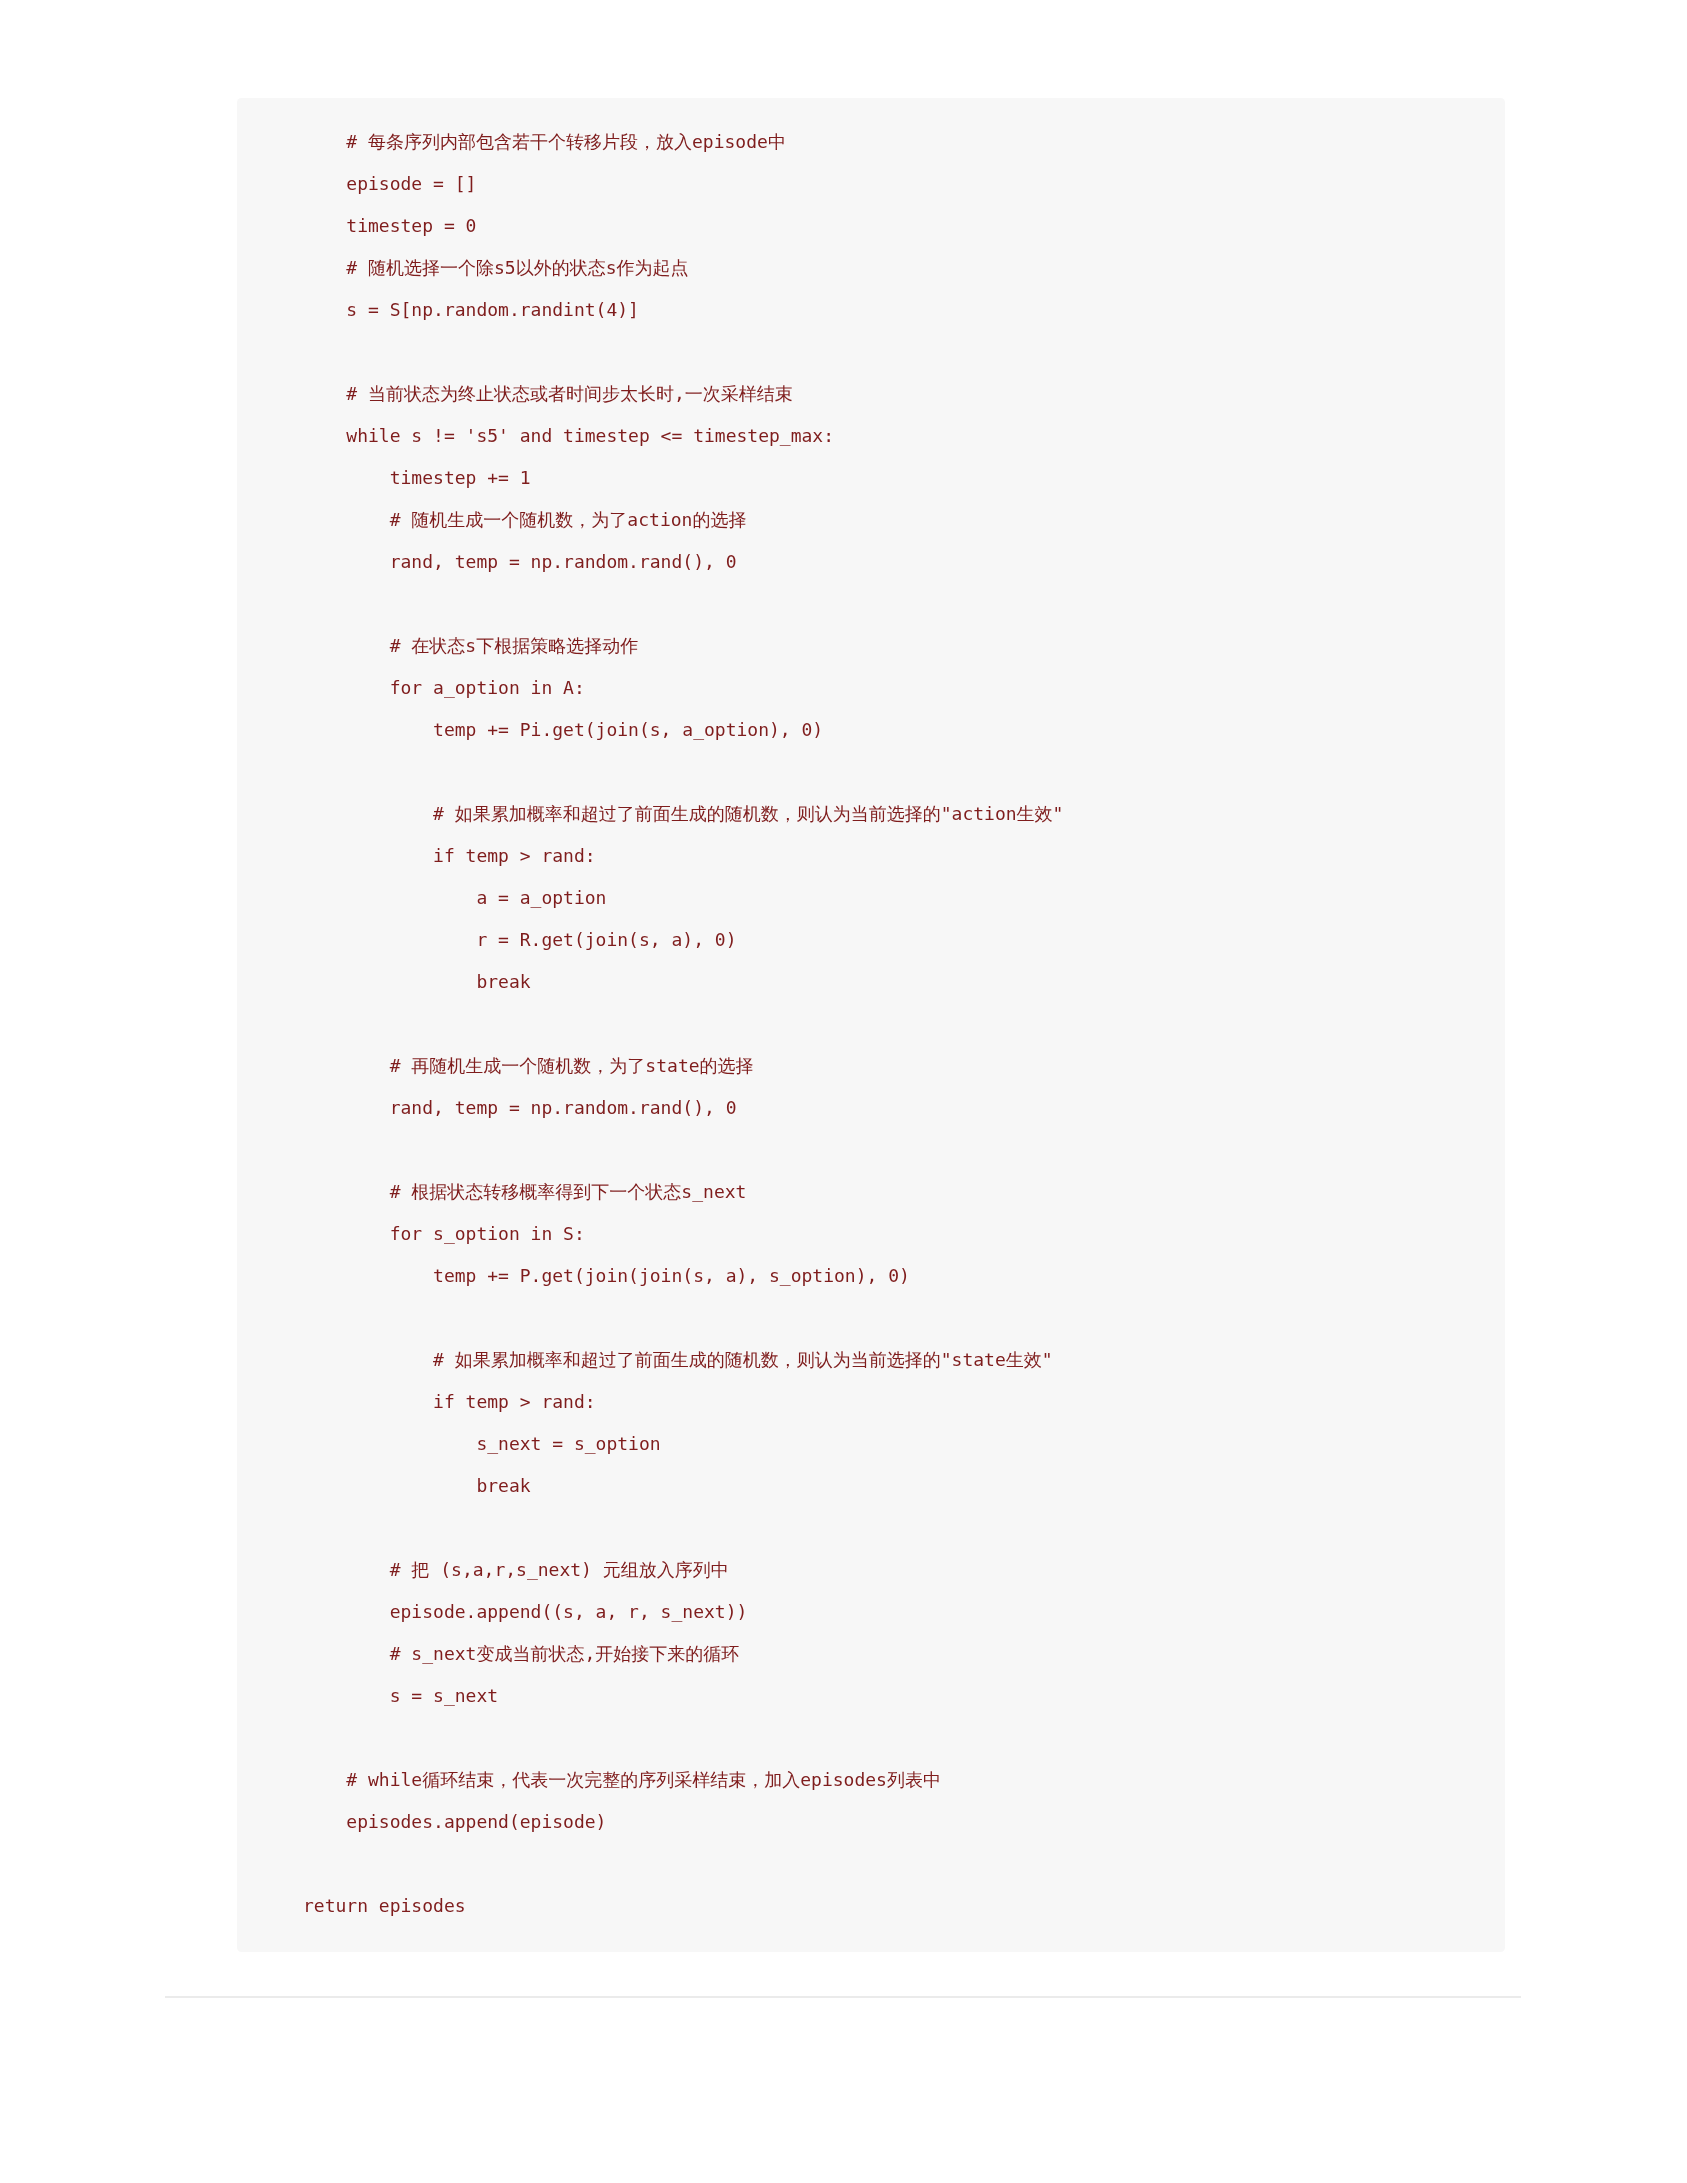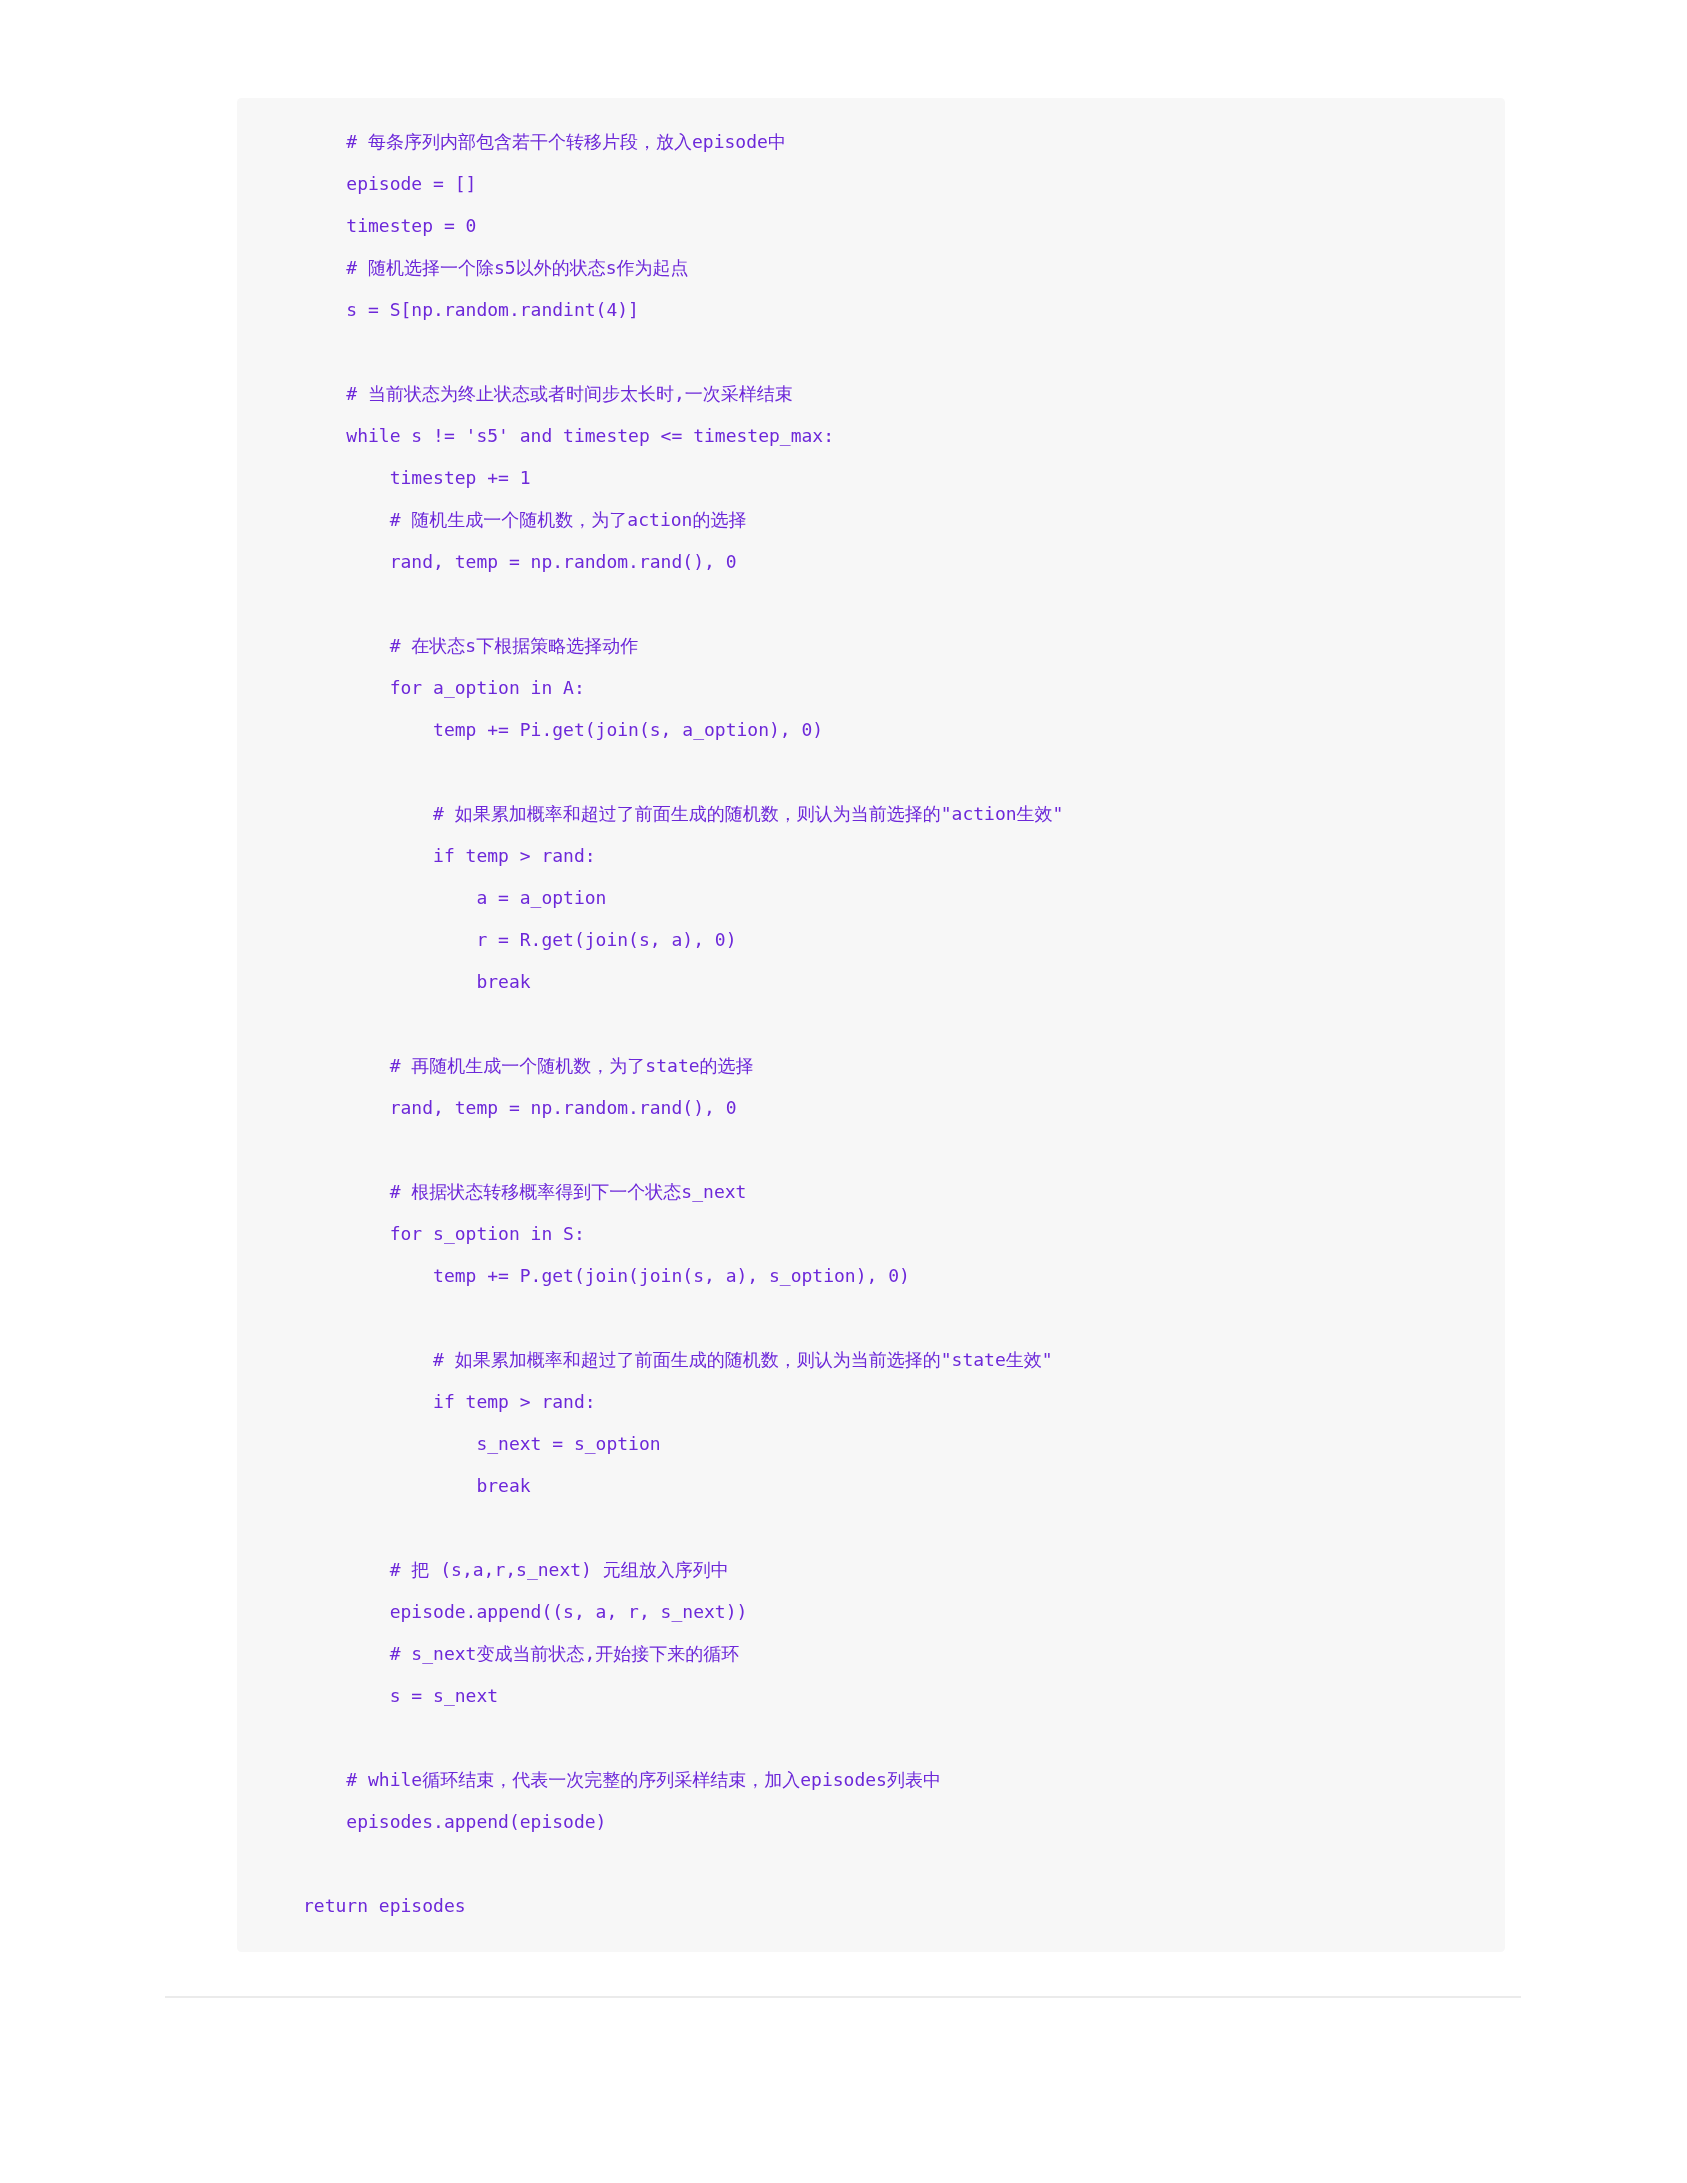--- a/index.html
+++ b/index.html
@@ -29,21 +29,21 @@
     border-radius: 4.4px;
     padding: 23px 0 25px 0;
     box-sizing: border-box;
   }
   .code-pre {
     margin: 0;
     padding: 0 33px 0 66px;
     font-family: "DejaVu Sans Mono", "Liberation Mono", monospace;
     font-size: 18px;
     line-height: 42px;
-    color: #6d28d9;
+    color: #7f1d1d;
     white-space: pre;
     tab-size: 4;
     letter-spacing: 0px;
   }
   .divider {
     position: absolute;
     left: 165px;
     top: 1996px;
     width: 1356px;
     height: 1.7px;

